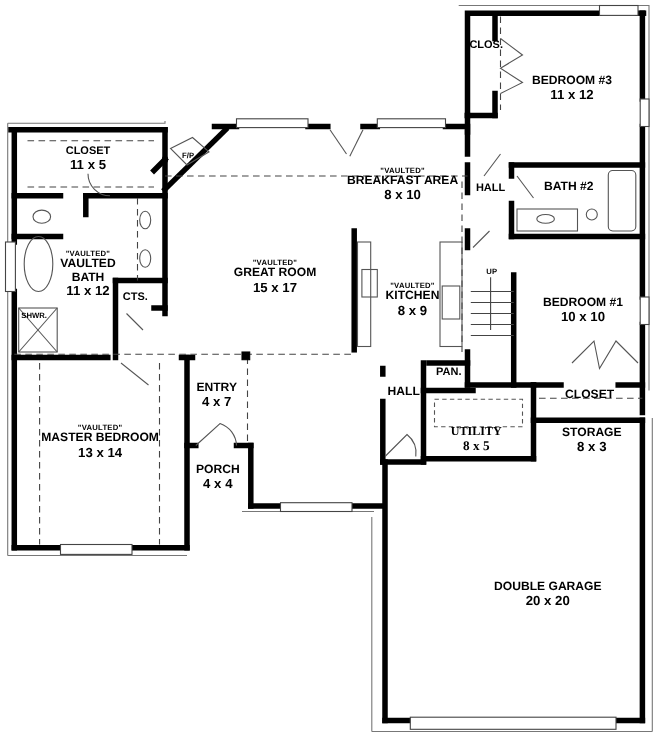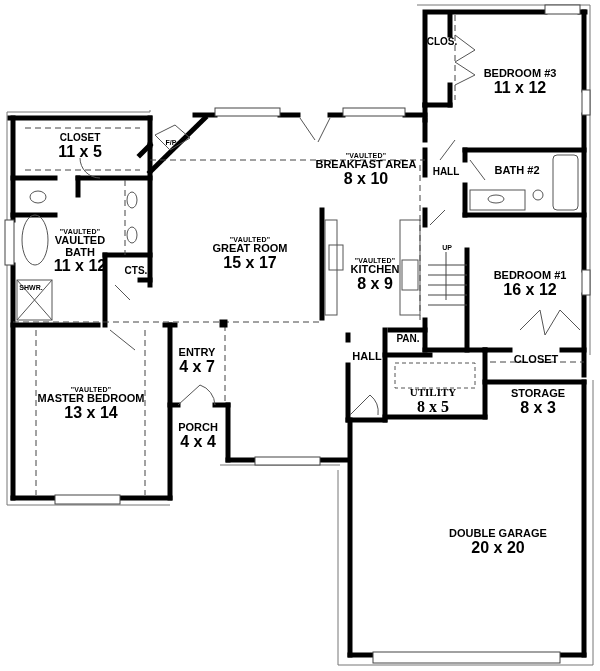--- a/index.html
+++ b/index.html
@@ -1,21 +1,21 @@
 <!DOCTYPE html>
 <html><head>
 <meta charset="utf-8">
 <style>
   html, body { margin:0; padding:0; background:#ffffff; }
   #plan { position:relative; width:600px; height:671px; overflow:hidden; background:#fff; font-family:"Liberation Sans", sans-serif; }
   svg { position:absolute; left:0; top:0; }
   .lbl { position:absolute; text-align:center; color:#000; line-height:1.05; white-space:nowrap; transform:translateX(-50%); }
   .note { font-size:7px; font-weight:bold; display:block; letter-spacing:0.2px; }
   .name { font-size:11px; font-weight:bold; display:block; }
-  .dim  { font-size:16px; font-weight:bold; display:block; }
+  .dim  { font-size:12px; font-weight:bold; display:block; }
   .small-name { font-size:10px; font-weight:bold; display:block; }
   .tiny { font-size:7px; font-weight:bold; display:block; }
 </style>
 </head>
 <body>
 
 <div id="plan">
 <svg width="600" height="671" viewBox="0 0 600 671">
   <g fill="none" stroke="#777" stroke-width="1">
 
@@ -191,21 +191,21 @@
 </div>
 <div class="lbl" style="left:171px; top:139px;">
   <span class="tiny">F/P</span>
 </div>
 <div class="lbl" style="left:80px; top:228px;">
   <span class="note">"VAULTED"</span>
   <span class="name">VAULTED</span>
   <span class="name">BATH</span>
   <span class="dim">11 x 12</span>
 </div>
-<div class="lbl" style="left:136px; top:266px;">
+<div class="lbl" style="left:123px; top:266px;">
   <span class="small-name">CTS.</span>
 </div>
 <div class="lbl" style="left:31px; top:284px;">
   <span class="tiny">SHWR.</span>
 </div>
 <div class="lbl" style="left:250px; top:212px;margin-top:24px;">
   <span class="note">"VAULTED"</span>
   <span class="name">GREAT ROOM</span>
   <span class="dim">15 x 17</span>
 </div>
@@ -230,21 +230,21 @@
   <span class="dim">11 x 12</span>
 </div>
 <div class="lbl" style="left:517px; top:165px;">
   <span class="name">BATH #2</span>
 </div>
 <div class="lbl" style="left:447px; top:244px;">
   <span class="tiny">UP</span>
 </div>
 <div class="lbl" style="left:530px; top:270px;">
   <span class="name">BEDROOM #1</span>
-  <span class="dim">16 x 12</span>
+  <span class="dim">10 x 10</span>
 </div>
 <div class="lbl" style="left:408px; top:334px;">
   <span class="small-name">PAN.</span>
 </div>
 <div class="lbl" style="left:536px; top:354px;">
   <span class="name">CLOSET</span>
 </div>
 <div class="lbl" style="left:367px; top:351px;">
   <span class="name">HALL</span>
 </div>

